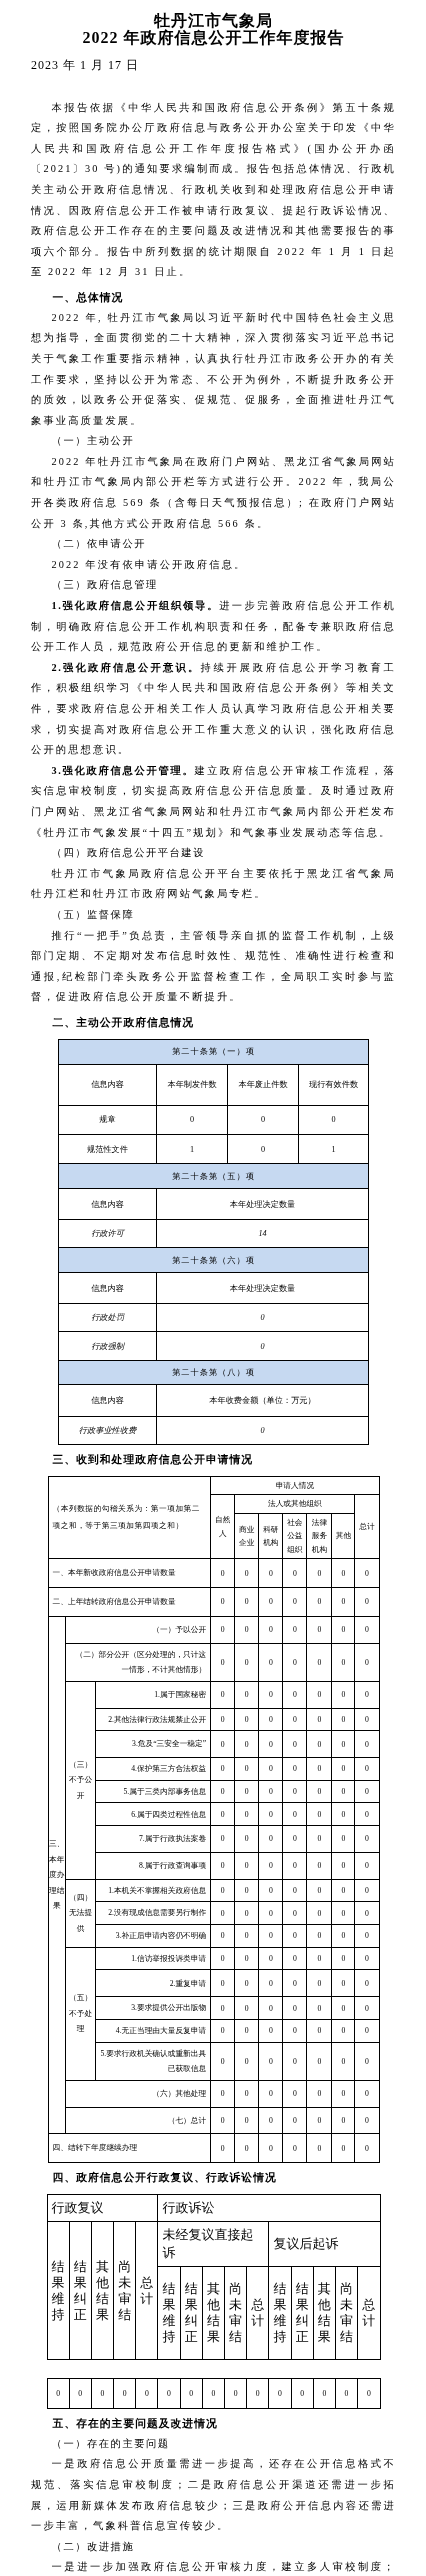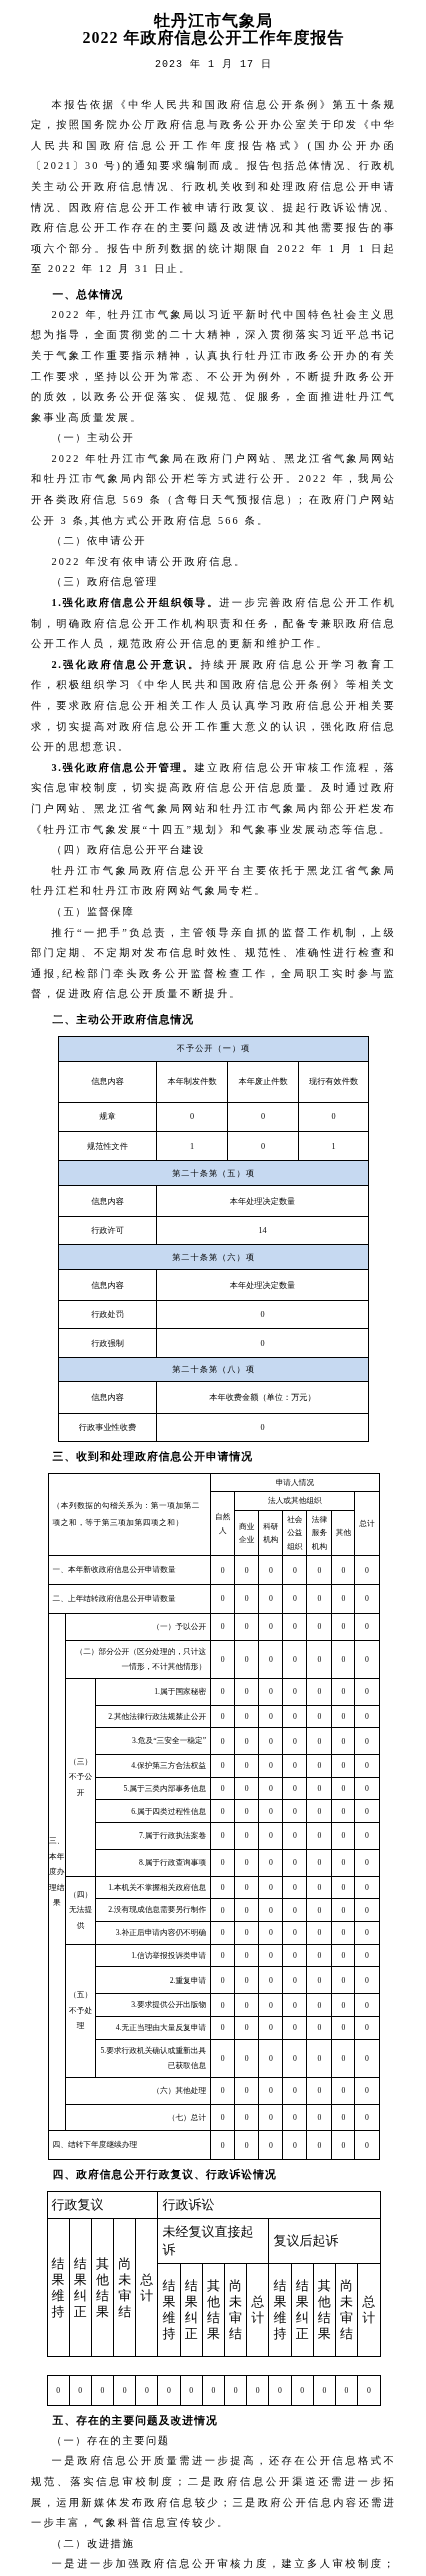--- a/index.html
+++ b/index.html
@@ -1,35 +1,35 @@
 <!DOCTYPE html>
 <html style="font-size:8.2px"><head>
 <meta charset="utf-8">
 <style>
   html,body{margin:0;padding:0;background:#fff;}
   .page{width:426px;height:2734px;overflow:hidden;background:#fff;color:#000;
         font-family:"Liberation Serif","DejaVu Serif",serif;}
   .content{padding:12.4px 30px 20.6px 31px;}
   .title{font-size:16px;font-weight:bold;text-align:center;line-height:17px;margin:0;letter-spacing:1px;}
-  .date{font-size:10px;text-align:center;margin:10.3px 0 24px;letter-spacing:1px;font-family:Liberation Mono, monospace;}
+  .date{font-size:12px;text-align:left;margin:10.3px 0 24px;letter-spacing:1px;}
   p.body{font-size:10.3px;line-height:20.6px;letter-spacing:2.1px;text-align:justify;margin:0;}
   .ind{text-indent:2em;}
   h2.sec{font-family:"Liberation Sans","DejaVu Sans",sans-serif;font-size:10.8px;font-weight:bold;
          line-height:20.6px;margin:4.1px 0 0;text-indent:2em;letter-spacing:1px;}
   h3.sub{font-size:10.3px;font-weight:normal;line-height:20.6px;margin:0;text-indent:2em;letter-spacing:1.5px;}
   b.lead{letter-spacing:1.5px;}
   table{border-collapse:collapse;table-layout:fixed;}
   td{border:1px solid #000;font-size:8.2px;text-align:center;vertical-align:middle;
      padding:2.1px 1.5px;word-break:break-all;overflow:hidden;}
   .band{background:#c6d9f1;height:19.6px;letter-spacing:1px;}
   .t2{width:309px;margin:6.2px auto 0;}
   .t2 .h4 td{height:36px;}
   .t2 .r4 td{height:24px;margin-left:24px;}
   .t2 .h2r td{height:26px;}
-  .t2 .r2 td{height:23px;}
+  .t2 .r2 td{height:23px;font-style:italic;}
   .t3{width:332px;margin:6.2px auto 0;}
   .t3 td{font-size:7.7px;}
   .note{font-size:7.5px;text-align:left;line-height:17.5px;padding:3.1px 4.1px;letter-spacing:0.5px;}
   .ch{line-height:13.4px;}
   .rowlab{text-align:left;padding:4.1px 4.1px;line-height:15.5px;height:20.6px;}
   .grp{line-height:15.5px;padding:1px 0.5px;}
   .itm{text-align:right;padding:3.1px 4.1px;line-height:15.5px;}
   .one{height:19.6px;}
   .t4{width:334px;margin:6.2px auto 0;}
   .t4 td{font-size:13px;}
@@ -69,21 +69,21 @@
 
     <table class="t2">
       <colgroup>
           <col style="width:98px">
           <col style="width:71px">
           <col style="width:71px">
           <col style="width:70px">
         </colgroup>
       <tbody>
           <tr>
-            <td class="band" colspan="4">不予公开（一）项</td>
+            <td class="band" colspan="4">第二十条第（一）项</td>
           </tr>
       <tr class="h4">
             <td>信息内容</td>
             <td>本年制发件数</td>
             <td>本年废止件数</td>
             <td>现行有效件数</td>
           </tr>
       <tr class="r4">
             <td>规章</td>
             <td>0</td>

